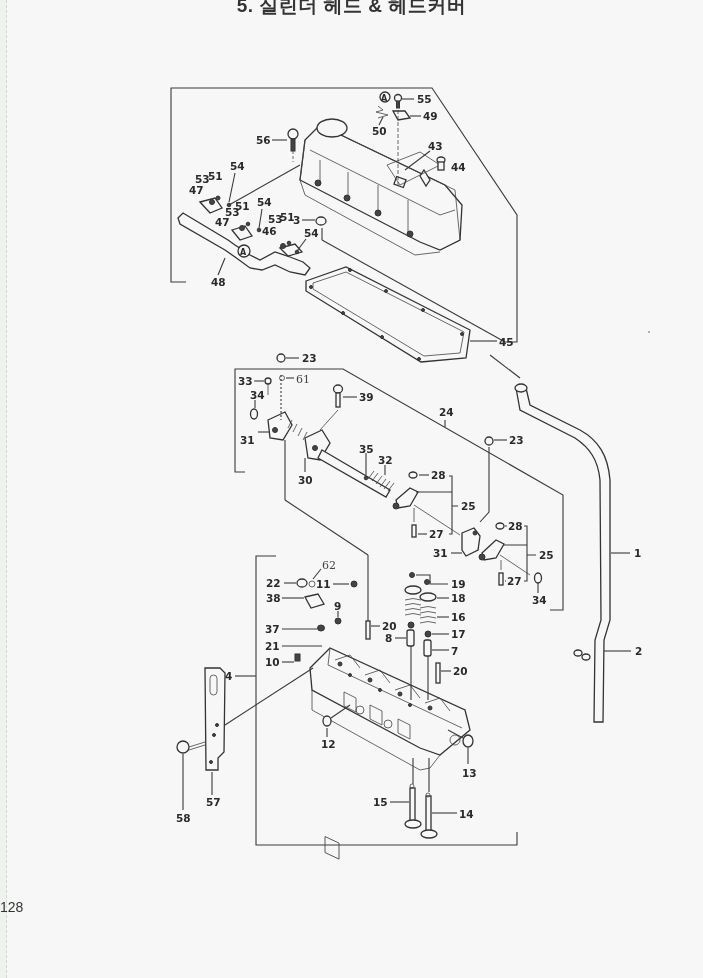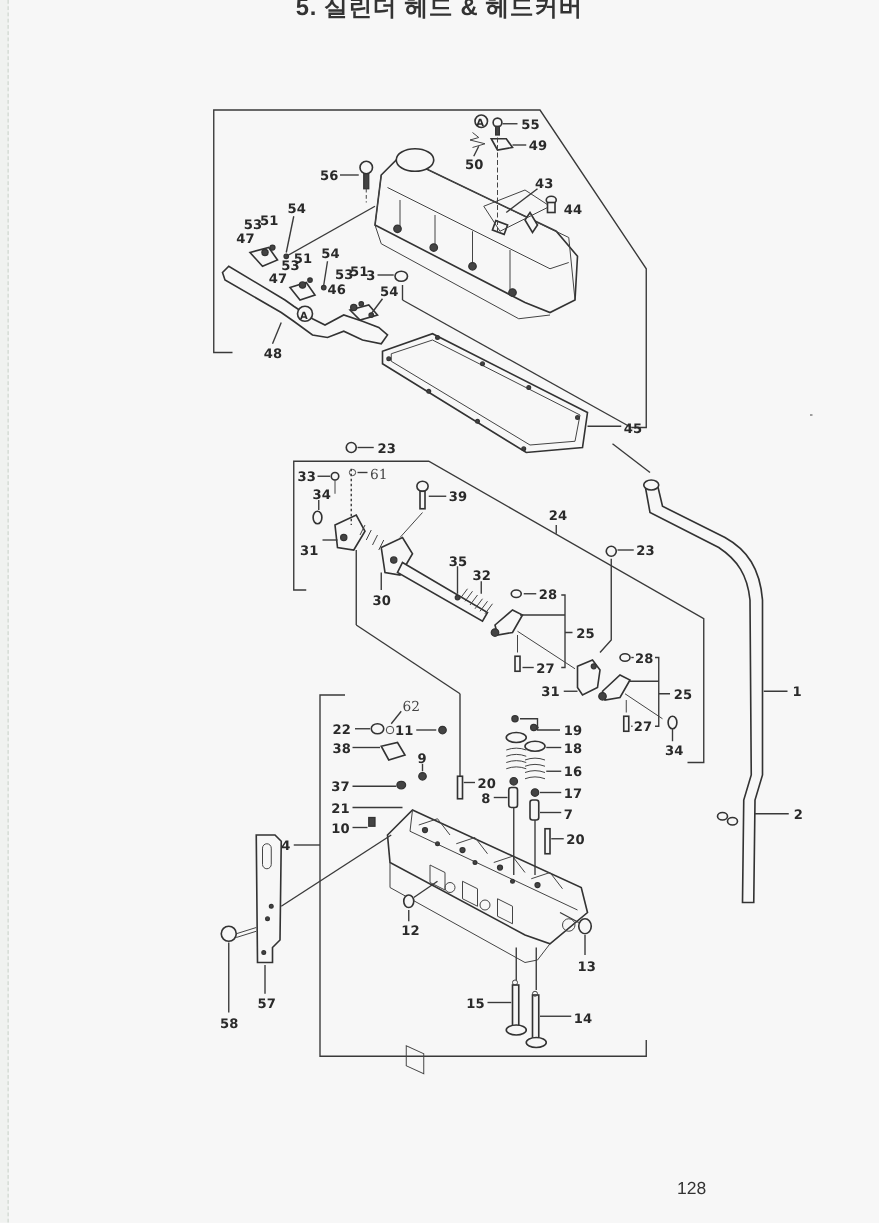--- a/index.html
+++ b/index.html
@@ -9,21 +9,21 @@
   }
   .scan-edge {
     position: absolute; left: 0; top: 0; width: 6px; height: 978px;
     border-right: 1px dashed #d0d8d0; background: #f0f2f0;
   }
   .page-title {
     position: absolute; left: 0; width: 703px; top: -7px; text-align: center;
     font-size: 19px; font-weight: bold; color: #333; letter-spacing: 0.5px;
   }
   .page-number {
-    position: absolute; left: 0; width: 565px; top: 942px; text-align: right;
+    position: absolute; left: 0; width: 565px; top: 899px; text-align: left;
     font-size: 14px; color: #333;
   }
   svg#diagram { position: absolute; left: 0; top: 0; }
   svg#diagram .ln { stroke: #3a3a3a; stroke-width: 1.1; fill: none; }
   svg#diagram .part { stroke: #333; stroke-width: 1.3; fill: #f7f7f7; }
   svg#diagram .thin { stroke: #444; stroke-width: 0.8; fill: none; }
   svg#diagram .dark { fill: #444; stroke: #333; stroke-width: 1; }
   svg#diagram text.lbl {
     font-family: "DejaVu Sans", sans-serif; font-size: 10.5px; fill: #2a2a2a; font-weight: bold;
   }

